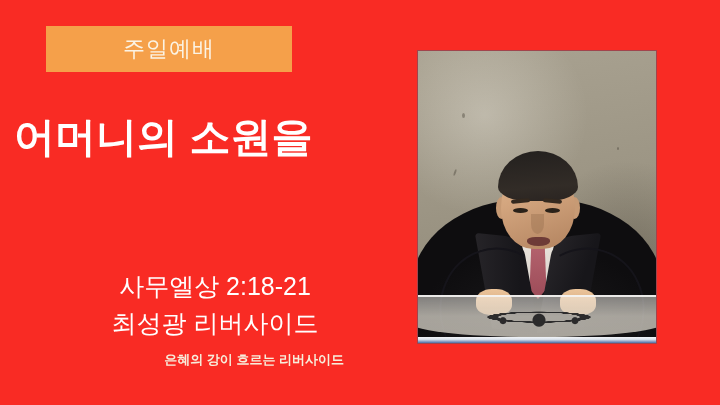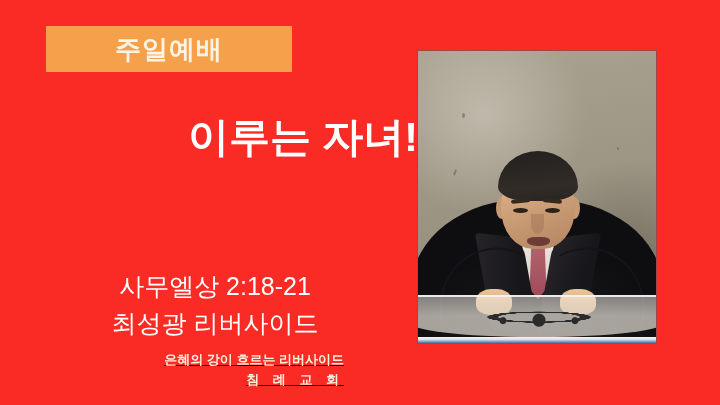--- a/index.html
+++ b/index.html
@@ -26,22 +26,22 @@
     width: 246px;
     height: 46px;
     background: #F5A04A;
     display: flex;
     align-items: center;
     justify-content: center;
     box-sizing: border-box;
   }
   #badge .badge-text {
     color: #FBF3E4;
-    font-size: 26px;
-    font-weight: 700;
+    font-size: 22px;
+    font-weight: 400;
     letter-spacing: 1px;
     line-height: 1;
     white-space: nowrap;
   }
 
   
   #title-block {
     position: absolute;
     left: 0;
     top: 110px;
@@ -81,21 +81,20 @@
 
   
   #church-block {
     position: absolute;
     left: 0;
     top: 350px;
     width: 352px;
     text-align: right;
     padding-right: 8px;
     box-sizing: border-box;
-    text-decoration: underline;
   }
   #church-block .church-line {
     color: #F7EEDC;
     font-size: 13px;
     font-weight: 700;
     line-height: 1.55;
     white-space: nowrap;
   }
   #church-line-2 {
     letter-spacing: 5px;
@@ -325,31 +324,30 @@
 </head>
 <body>
 
 <div id="slide">
 
   <div id="badge">
     <span class="badge-text">주일예배</span>
   </div>
 
   <div id="title-block">
-    <div class="title-line" id="title-line-2">이루는 자녀!</div>
+    <div class="title-line" id="title-line-1">어머니의 소원을</div>
   </div>
 
   <div id="ref-block">
     <div class="ref-line">사무엘상 2:18-21</div>
     <div class="ref-line">최성광 리버사이드</div>
   </div>
 
   <div id="church-block">
     <div class="church-line">은혜의 강이 흐르는 리버사이드</div>
-    <div class="church-line" id="church-line-2">침 례 교 회</div>
   </div>
 
   <div id="photo">
     <div class="ph-wall"></div>
     <div class="ph-speck sp1"></div>
     <div class="ph-speck sp2"></div>
     <div class="ph-speck sp3"></div>
     <div class="ph-speck sp4"></div>
 
     <div class="ph-torso"></div>

